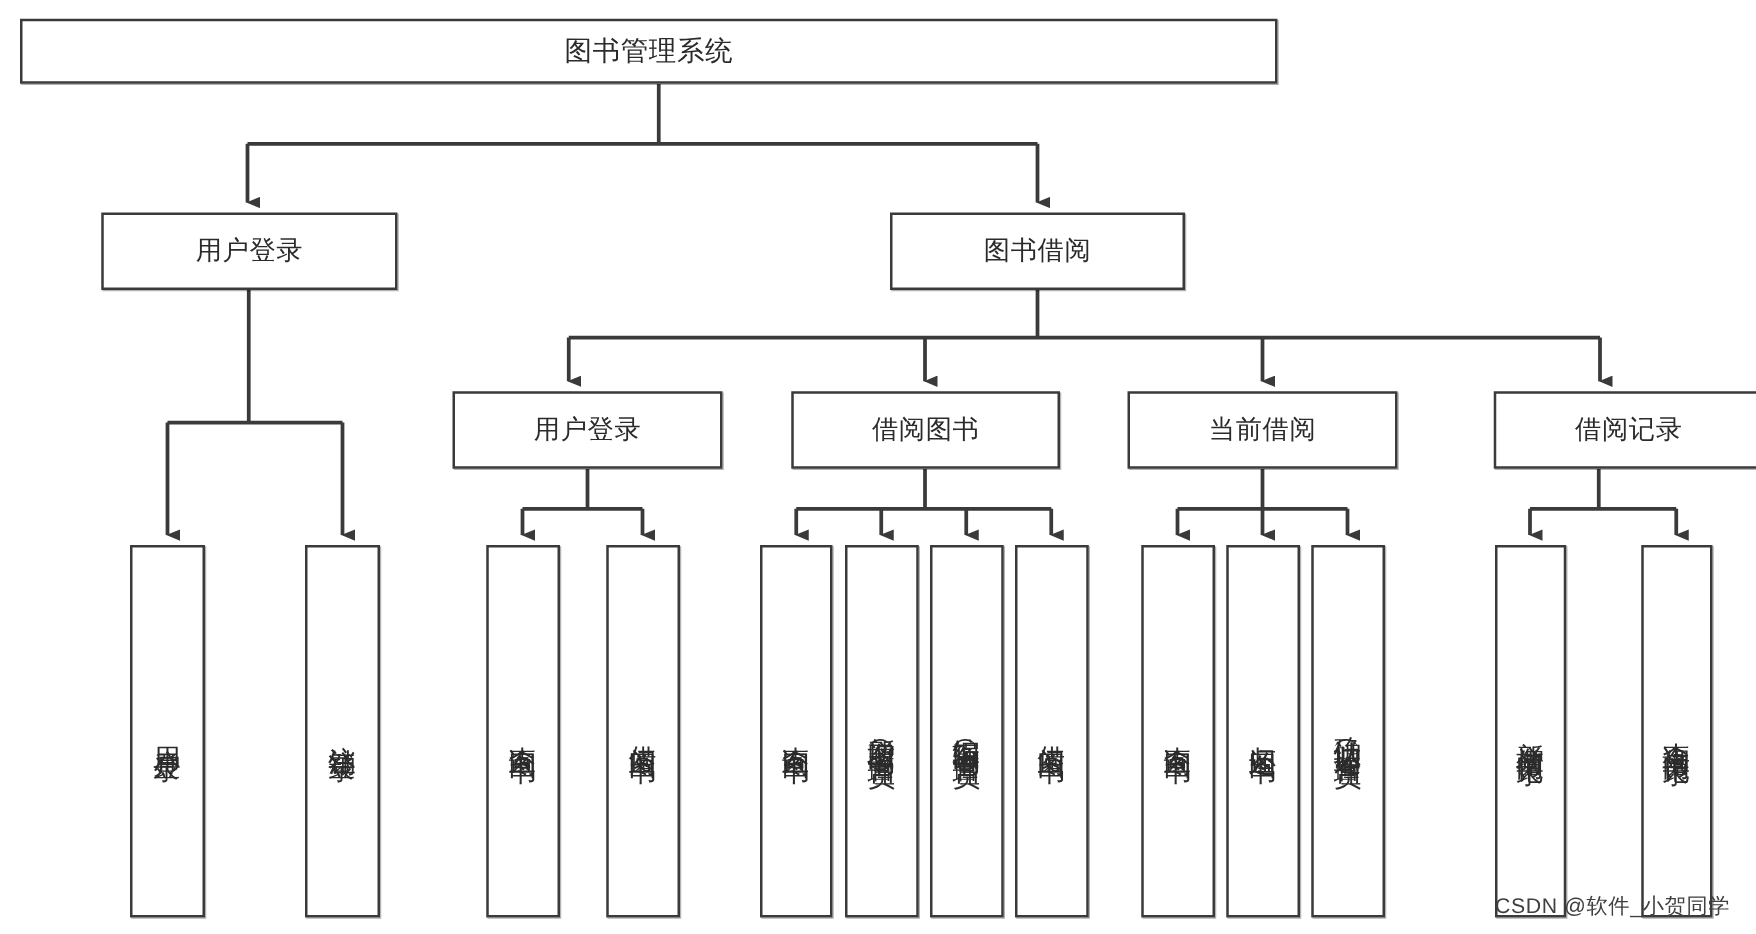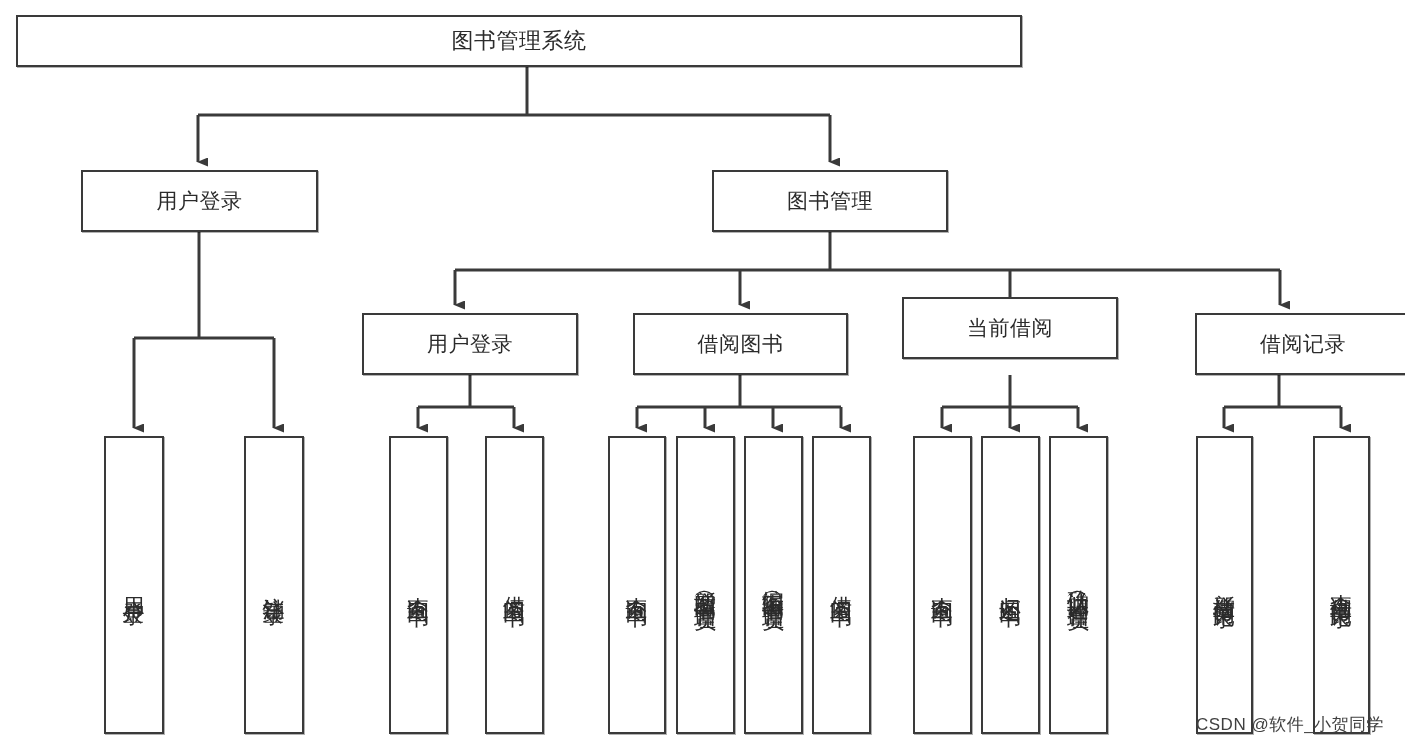--- a/index.html
+++ b/index.html
@@ -120,29 +120,29 @@
   </svg>
 
   <div id="nodes-layer">
       <div class="node root horizontal" style="left: 16px; top: 15px; width: 1006px; height: 52px;">
         <span class="label">图书管理系统</span>
       </div>
       <div class="node level1 horizontal" style="left: 81px; top: 170px; width: 237px; height: 62px;">
         <span class="label">用户登录</span>
       </div>
       <div class="node level1 horizontal" style="left: 712px; top: 170px; width: 236px; height: 62px;">
-        <span class="label">图书管理</span>
+        <span class="label">图书借阅</span>
       </div>
       <div class="node level2 horizontal" style="left: 362px; top: 313px; width: 216px; height: 62px;">
         <span class="label">用户登录</span>
       </div>
       <div class="node level2 horizontal" style="left: 633px; top: 313px; width: 215px; height: 62px;">
         <span class="label">借阅图书</span>
       </div>
-      <div class="node level2 horizontal" style="left: 902px; top: 297px; width: 216px; height: 62px;">
+      <div class="node level2 horizontal" style="left: 902px; top: 313px; width: 216px; height: 62px;">
         <span class="label">当前借阅</span>
       </div>
       <div class="node level2 horizontal" style="left: 1171px; top: 313px; width: 216px; height: 62px; margin-left: 24px;">
         <span class="label">借阅记录</span>
       </div>
       <div class="node leaf vertical" style="left: 104px; top: 436px; width: 60px; height: 298px;">
         <span class="label">用户登录</span>
       </div>
       <div class="node leaf vertical" style="left: 244px; top: 436px; width: 60px; height: 298px;">
         <span class="label">注销登录</span>

